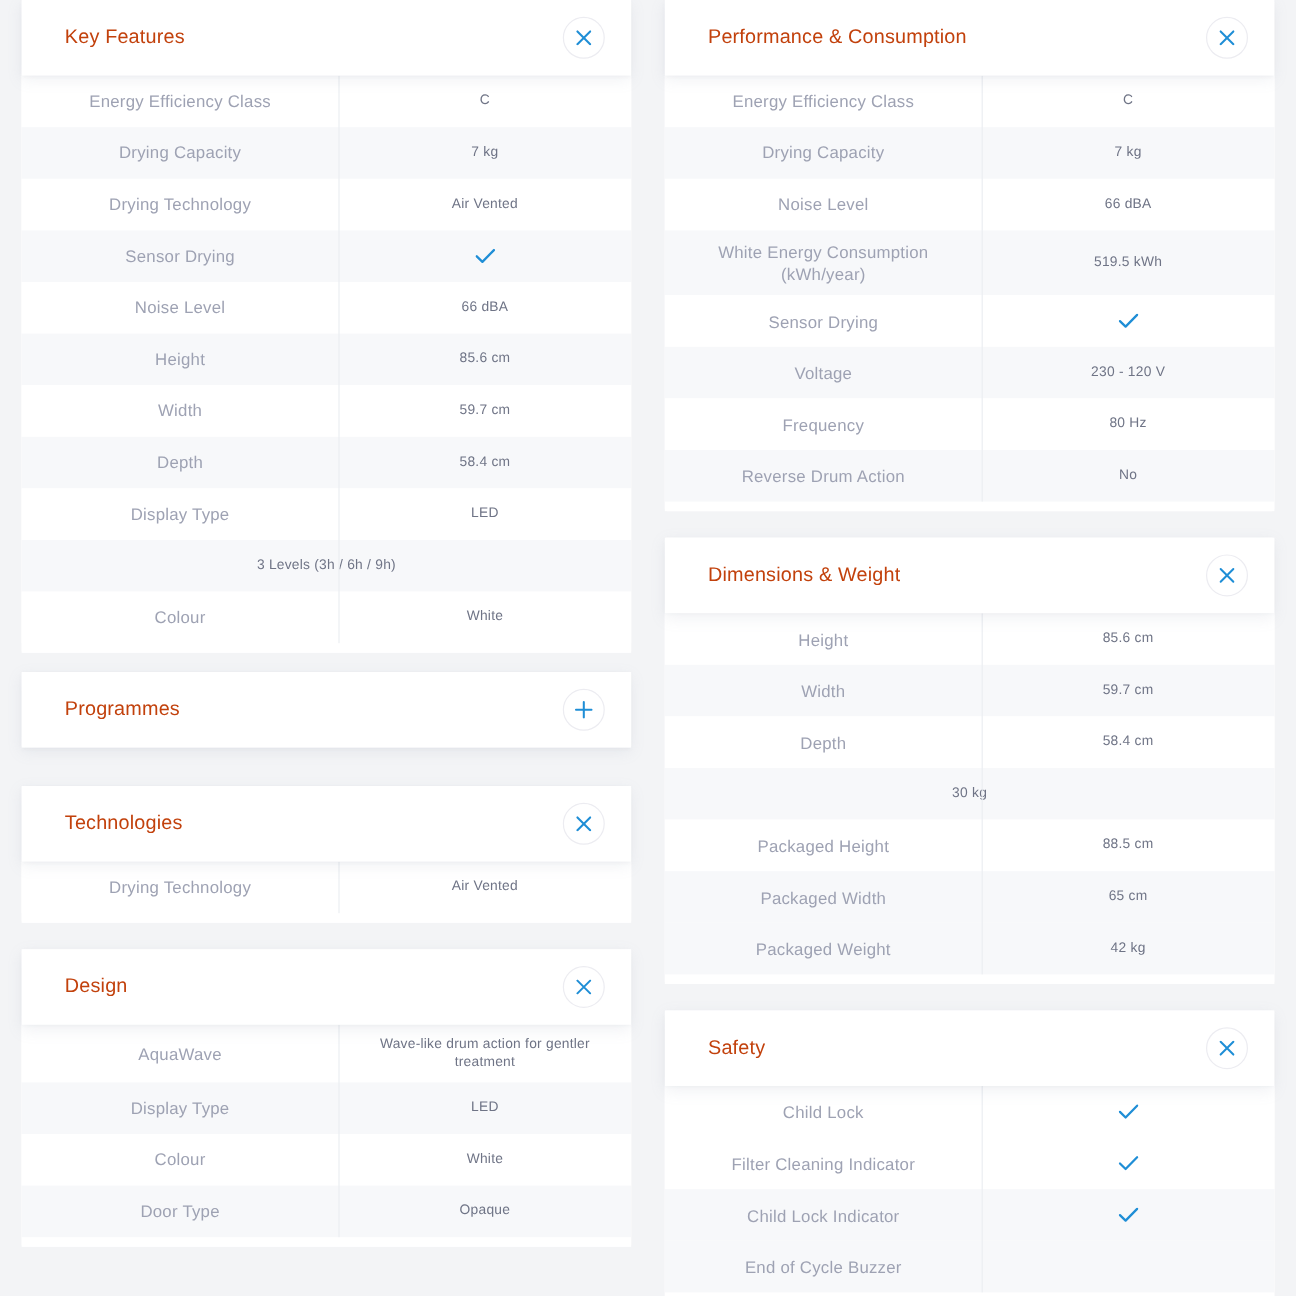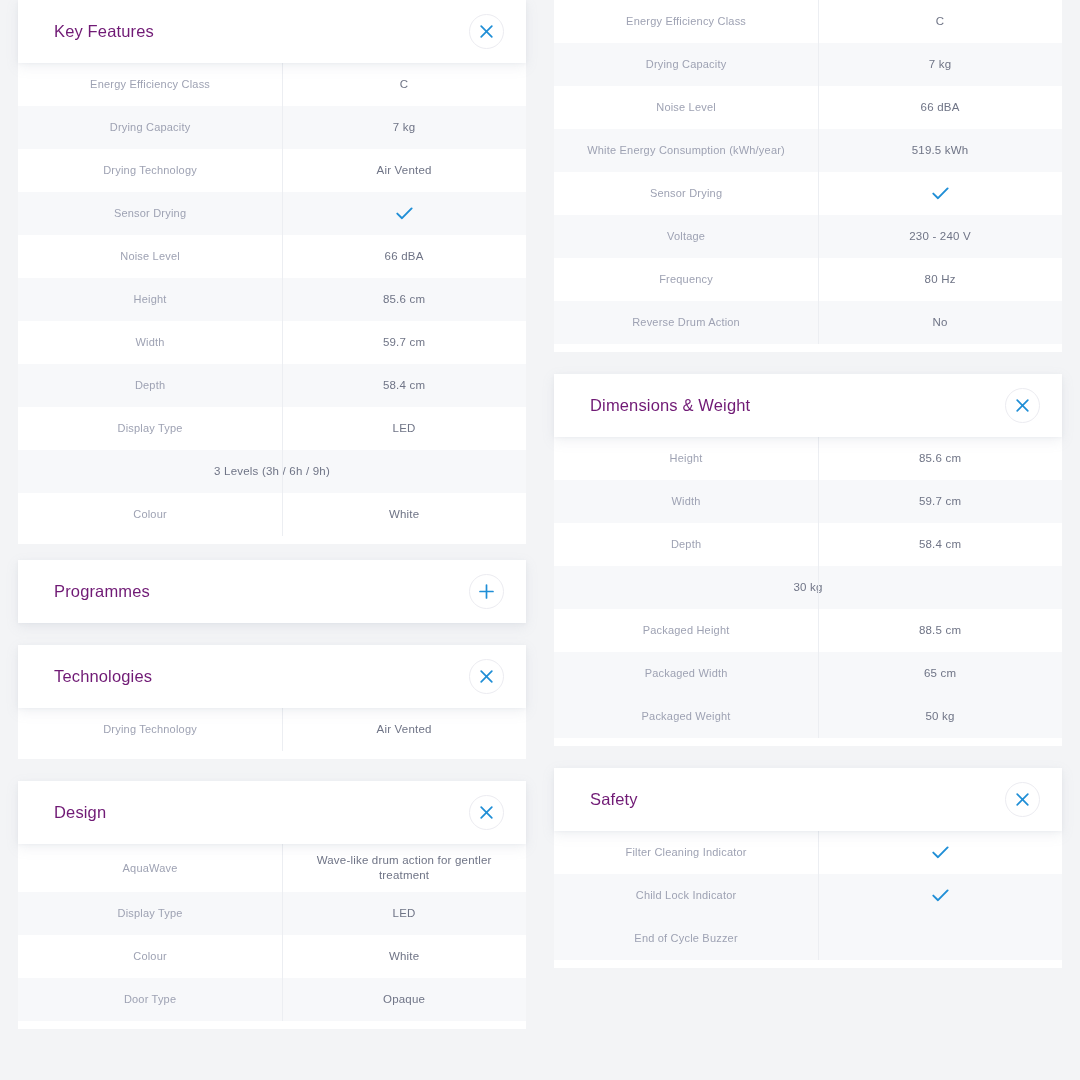--- a/index.html
+++ b/index.html
@@ -33,39 +33,39 @@
   }
 
   
   .spec-card {
     position: relative;
     width: 100%;
     background: #fcfcfd;
     border-radius: 2px;
     margin-bottom: 0px;
   }
-  .spec-card.collapsed { margin-bottom: 0px; }
+  .spec-card.collapsed { margin-bottom: 10px; }
 
   .card-header {
     position: relative;
     z-index: 5;
     background: #ffffff;
     height: 63px;
     display: flex;
     align-items: center;
     justify-content: space-between;
     padding: 0 22px 0 36px;
     box-sizing: border-box;
     box-shadow: 0 4px 12px rgba(140, 150, 170, 0.13),
                 0 1px 3px rgba(140, 150, 170, 0.08);
   }
 
   .card-title {
     font-size: 16.5px;
-    color: #701a75;
+    color: #c2410c;
     letter-spacing: 0.15px;
     font-weight: 400;
     white-space: nowrap;
     overflow: hidden;
     text-overflow: ellipsis;
   }
 
   .toggle-btn {
     flex: 0 0 auto;
     width: 35px;
@@ -114,21 +114,21 @@
     display: flex;
     align-items: center;
     justify-content: center;
     box-sizing: border-box;
     padding: 9px 14px;
     text-align: center;
     line-height: 1.3;
   }
   .spec-label {
     flex: 0 0 52%;
-    font-size: 11px;
+    font-size: 14px;
     color: #9ea2b3;
     letter-spacing: 0.2px;
   }
   .spec-value {
     flex: 1 1 auto;
     font-size: 11.5px;
     color: #6f7486;
     letter-spacing: 0.2px;
   }
   .check-icon { display: block; }
@@ -265,20 +265,30 @@
           <div class="spec-row even">
             <div class="spec-label">Door Type</div>
             <div class="spec-value">Opaque</div>
           </div>
         </div>
       </div>
       <div class="fill"></div>
     </div>
   <div class="column" id="col-1">
       <div class="spec-card">
+        <div class="card-header">
+          <div class="card-title">Performance &amp; Consumption</div>
+          <div class="toggle-btn">
+            <span>
+              <svg width="13" height="13" viewBox="0 0 13 13" aria-hidden="true">
+                <path d="M1.2 1.2 L11.8 11.8 M11.8 1.2 L1.2 11.8" stroke="#1f8ed6" stroke-width="1.7" stroke-linecap="round"></path>
+              </svg>
+            </span>
+          </div>
+        </div>
         <div class="spec-table">
           <div class="spec-row odd">
             <div class="spec-label">Energy Efficiency Class</div>
             <div class="spec-value">C</div>
           </div>
           <div class="spec-row even">
             <div class="spec-label">Drying Capacity</div>
             <div class="spec-value">7 kg</div>
           </div>
           <div class="spec-row odd">
@@ -292,21 +302,21 @@
           <div class="spec-row odd">
             <div class="spec-label">Sensor Drying</div>
             <div class="spec-value">
               <svg class="check-icon" width="17" height="13" viewBox="0 0 17 13" aria-hidden="true">
                 <path d="M1.3 6.6 L6.0 11.2 L15.6 1.4" stroke="#1f8ed6" stroke-width="1.9" fill="none" stroke-linecap="round" stroke-linejoin="round"></path>
               </svg>
             </div>
           </div>
           <div class="spec-row even">
             <div class="spec-label">Voltage</div>
-            <div class="spec-value">230 - 240 V</div>
+            <div class="spec-value">230 - 120 V</div>
           </div>
           <div class="spec-row odd">
             <div class="spec-label">Frequency</div>
             <div class="spec-value">80 Hz</div>
           </div>
           <div class="spec-row even">
             <div class="spec-label">Reverse Drum Action</div>
             <div class="spec-value">No</div>
           </div>
         </div>
@@ -342,37 +352,45 @@
           <div class="spec-row odd">
             <div class="spec-label">Packaged Height</div>
             <div class="spec-value">88.5 cm</div>
           </div>
           <div class="spec-row even">
             <div class="spec-label">Packaged Width</div>
             <div class="spec-value">65 cm</div>
           </div>
           <div class="spec-row even">
             <div class="spec-label">Packaged Weight</div>
-            <div class="spec-value">50 kg</div>
+            <div class="spec-value">42 kg</div>
           </div>
         </div>
       </div>
       <div class="gap-sm"></div>
       <div class="spec-card">
         <div class="card-header">
           <div class="card-title">Safety</div>
           <div class="toggle-btn">
             <span>
               <svg width="13" height="13" viewBox="0 0 13 13" aria-hidden="true">
                 <path d="M1.2 1.2 L11.8 11.8 M11.8 1.2 L1.2 11.8" stroke="#1f8ed6" stroke-width="1.7" stroke-linecap="round"></path>
               </svg>
             </span>
           </div>
         </div>
         <div class="spec-table">
+          <div class="spec-row odd">
+            <div class="spec-label">Child Lock</div>
+            <div class="spec-value">
+              <svg class="check-icon" width="17" height="13" viewBox="0 0 17 13" aria-hidden="true">
+                <path d="M1.3 6.6 L6.0 11.2 L15.6 1.4" stroke="#1f8ed6" stroke-width="1.9" fill="none" stroke-linecap="round" stroke-linejoin="round"></path>
+              </svg>
+            </div>
+          </div>
           <div class="spec-row odd">
             <div class="spec-label">Filter Cleaning Indicator</div>
             <div class="spec-value">
               <svg class="check-icon" width="17" height="13" viewBox="0 0 17 13" aria-hidden="true">
                 <path d="M1.3 6.6 L6.0 11.2 L15.6 1.4" stroke="#1f8ed6" stroke-width="1.9" fill="none" stroke-linecap="round" stroke-linejoin="round"></path>
               </svg>
             </div>
           </div>
           <div class="spec-row even">
             <div class="spec-label">Child Lock Indicator</div>

